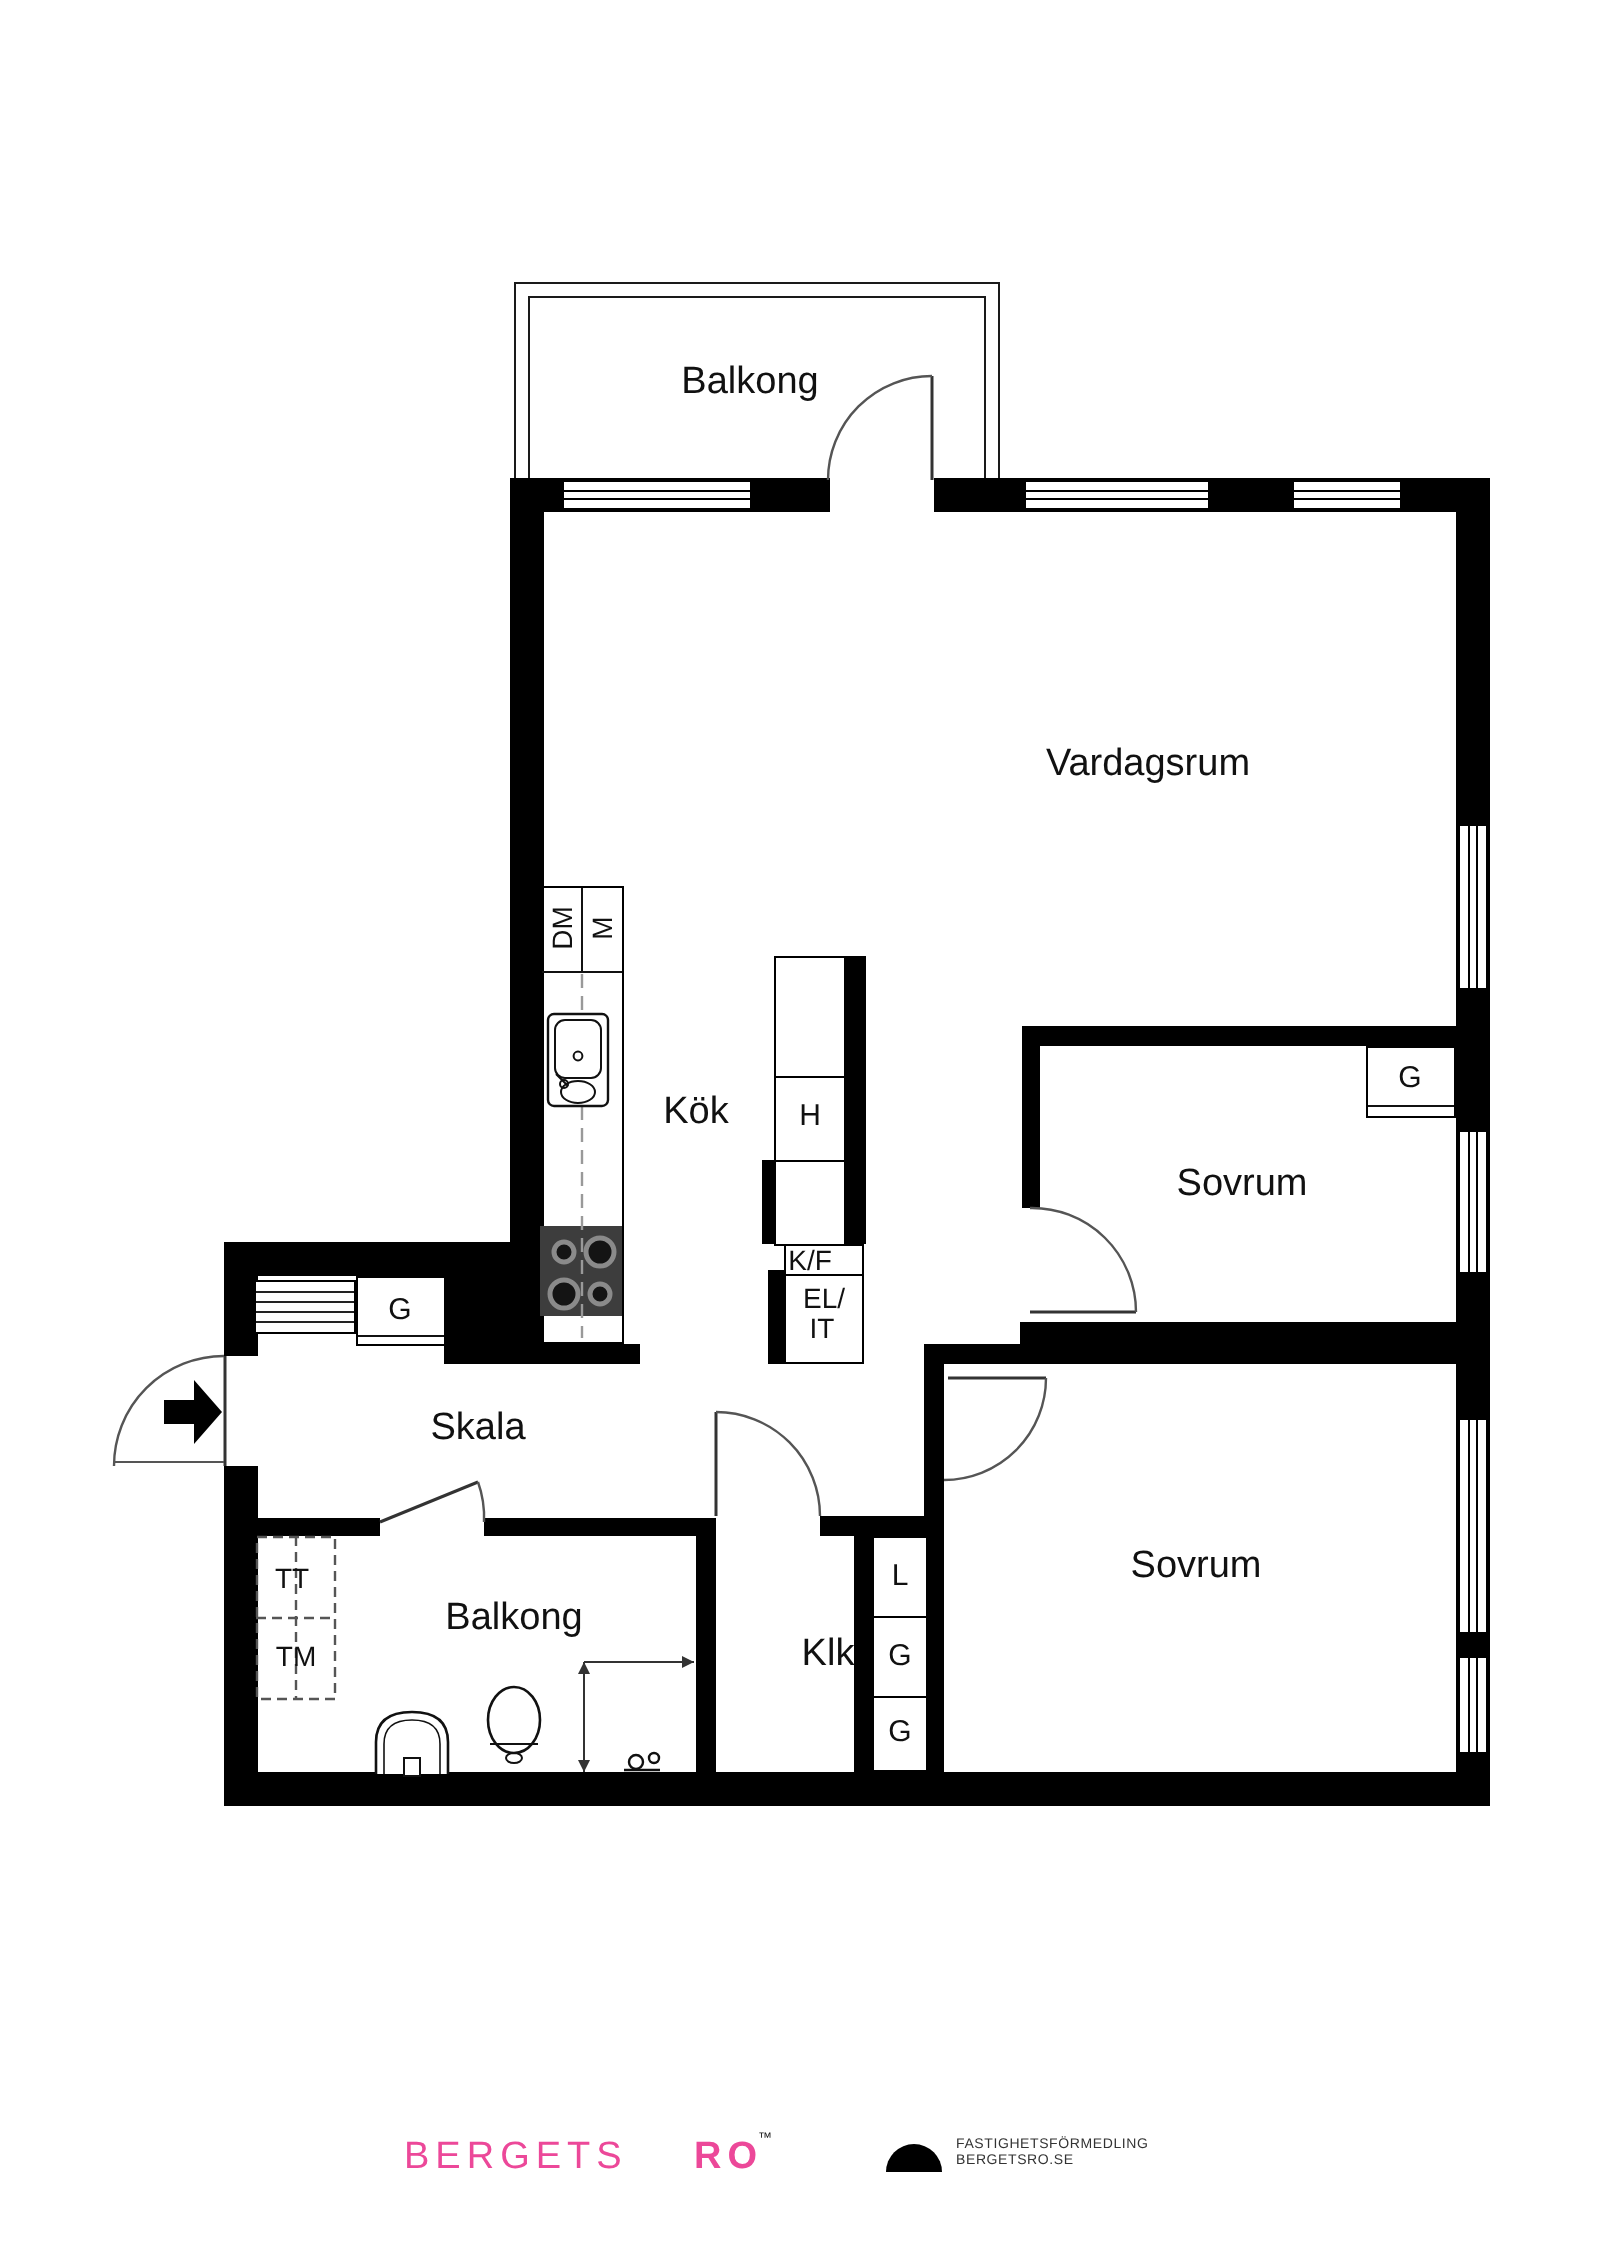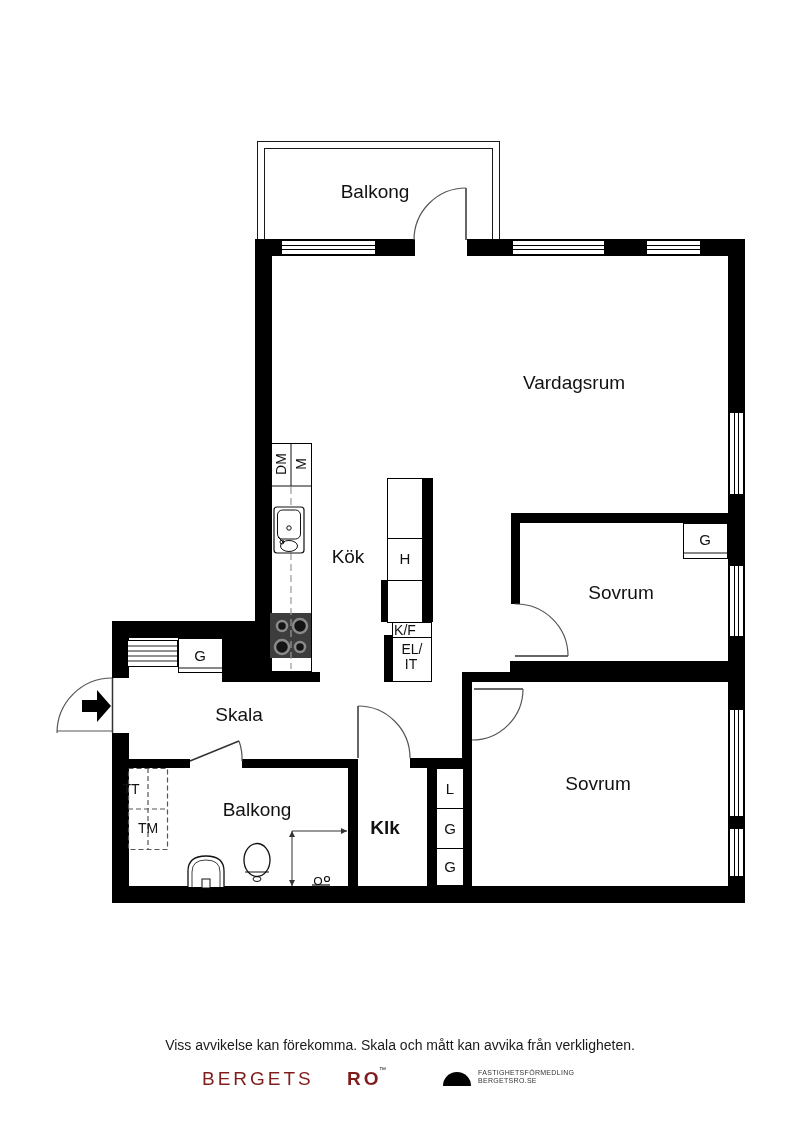--- a/index.html
+++ b/index.html
@@ -17,21 +17,21 @@
   .frame{position:absolute;background:transparent;border:1px solid #1a1a1a;box-sizing:border-box;z-index:0;}
   .stove{position:absolute;background:#3d3d3d;z-index:3;}
   svg.overlay{position:absolute;left:0;top:0;z-index:4;}
   .lbl{position:absolute;z-index:5;font-size:19px;line-height:1;color:#111;
        transform:translate(-50%,-50%);white-space:nowrap;}
   .sm{font-size:15px;}
   .xs{font-size:14px;}
   .rot{transform:translate(-50%,-50%) rotate(-90deg);}
   .disclaimer{position:absolute;left:0;width:800px;top:1037px;text-align:center;
               font-size:14px;color:#1a1a1a;z-index:5;}
-  .brand{position:absolute;z-index:5;font-size:19px;letter-spacing:3px;color:#7f1d1d;}
+  .brand{position:absolute;z-index:5;font-size:19px;letter-spacing:3px;color:#ec4899;}
   .brand-mark{position:absolute;z-index:5;font-size:7px;color:#111;}
   .halfdisc{position:absolute;width:28px;height:14px;background:#000;
             border-radius:14px 14px 0 0;z-index:5;}
   .agency{position:absolute;z-index:5;font-size:7px;line-height:8px;letter-spacing:0.3px;color:#333;}
 </style>
 </head>
 <body>
 
 <div class="canvas">
 
@@ -172,39 +172,38 @@
       <line x1="245" y1="872" x2="269" y2="872" stroke="#111" stroke-width="1"></line>
       <ellipse cx="257" cy="879" rx="4" ry="2.5" fill="none" stroke="#111" stroke-width="1"></ellipse>
     </g>
   </svg>
 
   <div class="lbl" style="left:375px;top:191px;">Balkong</div>
   <div class="lbl" style="left:574px;top:382px;">Vardagsrum</div>
   <div class="lbl" style="left:348px;top:556px;">Kök</div>
   <div class="lbl" style="left:239px;top:714px;">Skala</div>
   <div class="lbl" style="left:257px;top:809px;">Balkong</div>
-  <div class="lbl" style="left:385px;top:827px;font-weight:bold;">Klk</div>
+  <div class="lbl" style="left:414px;top:827px;">Klk</div>
   <div class="lbl" style="left:621px;top:592px;">Sovrum</div>
   <div class="lbl" style="left:598px;top:783px;">Sovrum</div>
 
   <div class="lbl xs rot" style="left:281px;top:464px;">DM</div>
   <div class="lbl xs rot" style="left:301px;top:464px;">M</div>
   <div class="lbl sm" style="left:405px;top:558px;">H</div>
   <div class="lbl xs" style="left:405px;top:630px;">K/F</div>
   <div class="lbl xs" style="left:412px;top:649px;">EL/</div>
   <div class="lbl xs" style="left:411px;top:664px;">IT</div>
   <div class="lbl sm" style="left:200px;top:655px;">G</div>
   <div class="lbl sm" style="left:705px;top:539px;">G</div>
   <div class="lbl sm" style="left:450px;top:788px;">L</div>
   <div class="lbl sm" style="left:450px;top:828px;">G</div>
   <div class="lbl sm" style="left:450px;top:866px;">G</div>
-  <div class="lbl xs" style="left:131px;top:789px;">TT</div>
+  <div class="lbl xs" style="left:146px;top:789px;">TT</div>
   <div class="lbl xs" style="left:148px;top:828px;">TM</div>
 
-  <div class="disclaimer">Viss avvikelse kan förekomma. Skala och mått kan avvika från verkligheten.</div>
   <div class="brand" style="left:202px;top:1068px;">BERGETS</div>
   <div class="brand" style="left:347px;top:1068px;font-weight:bold;">RO</div>
   <div class="brand-mark" style="left:379px;top:1066px;">™</div>
   <div class="halfdisc" style="left:443px;top:1072px;"></div>
   <div class="agency" style="left:478px;top:1069px;">
     <div>FASTIGHETSFÖRMEDLING</div>
     <div>BERGETSRO.SE</div>
   </div>
 
 </div>

